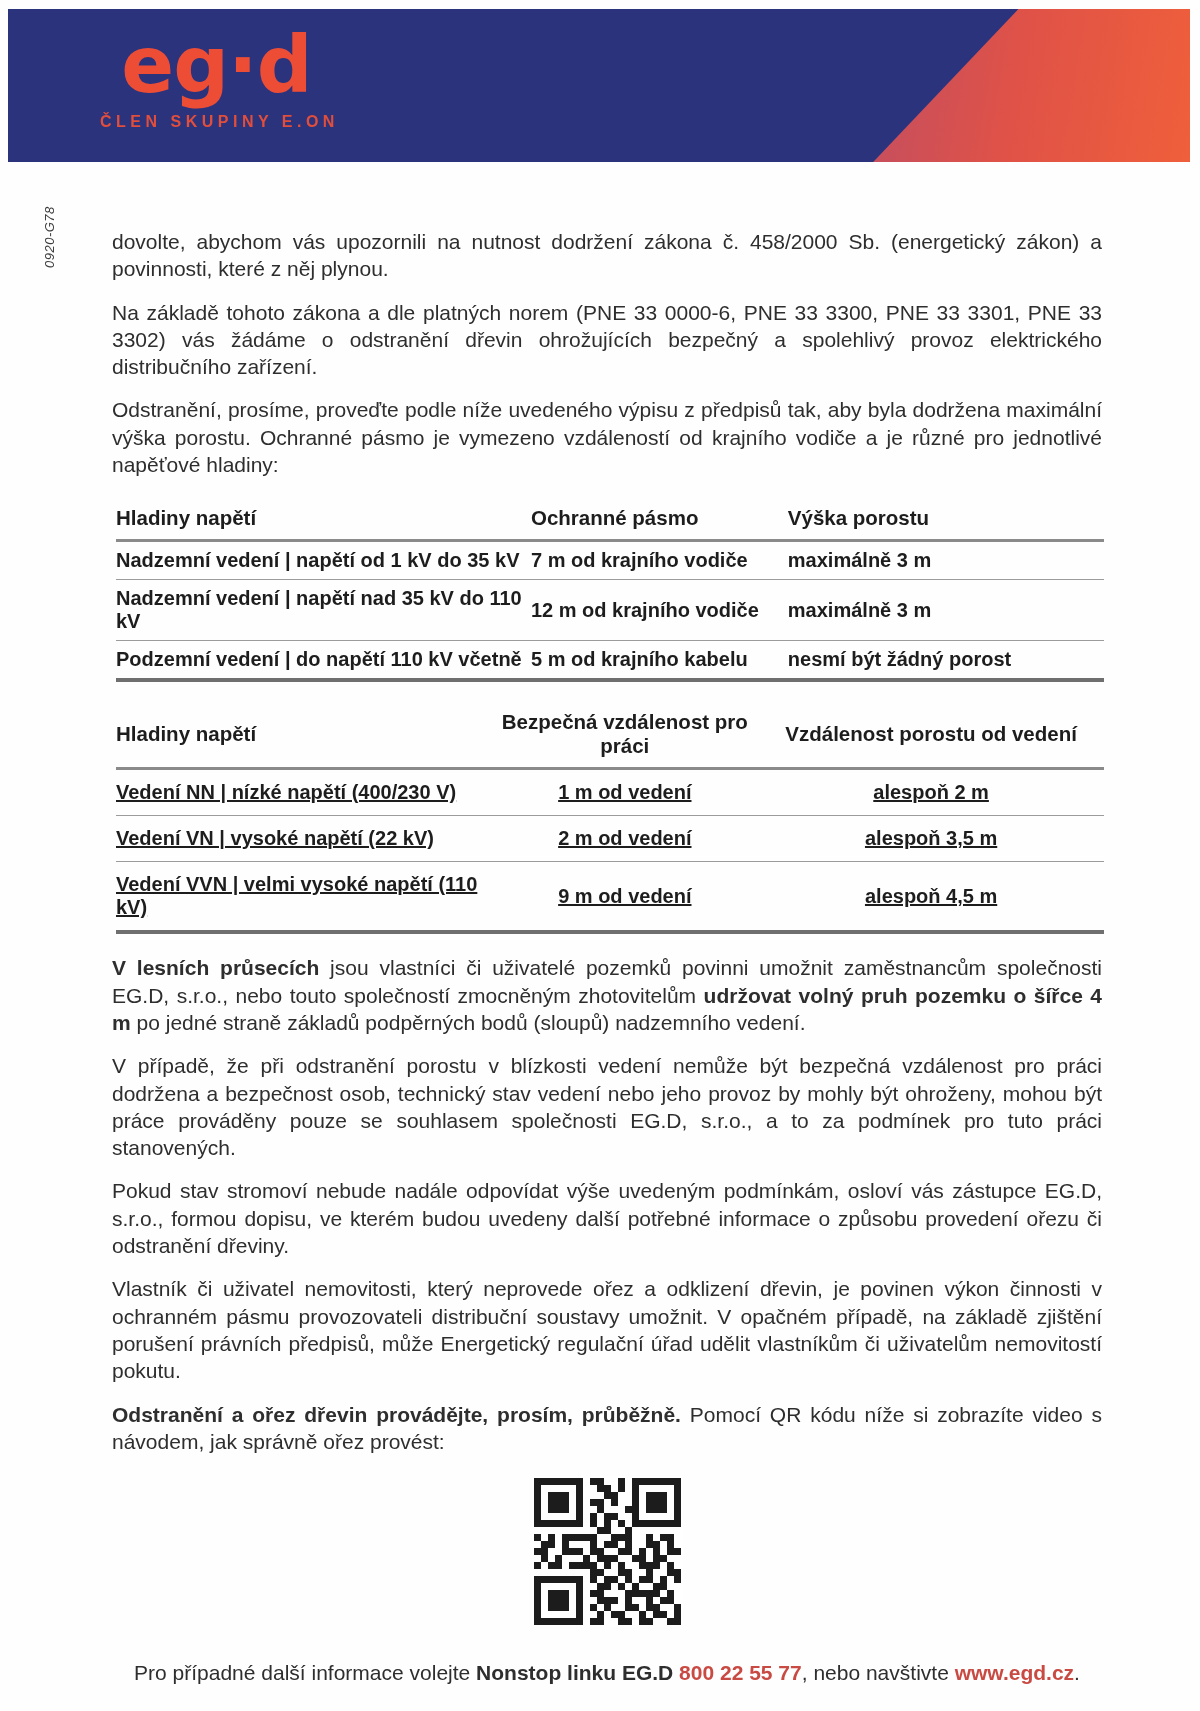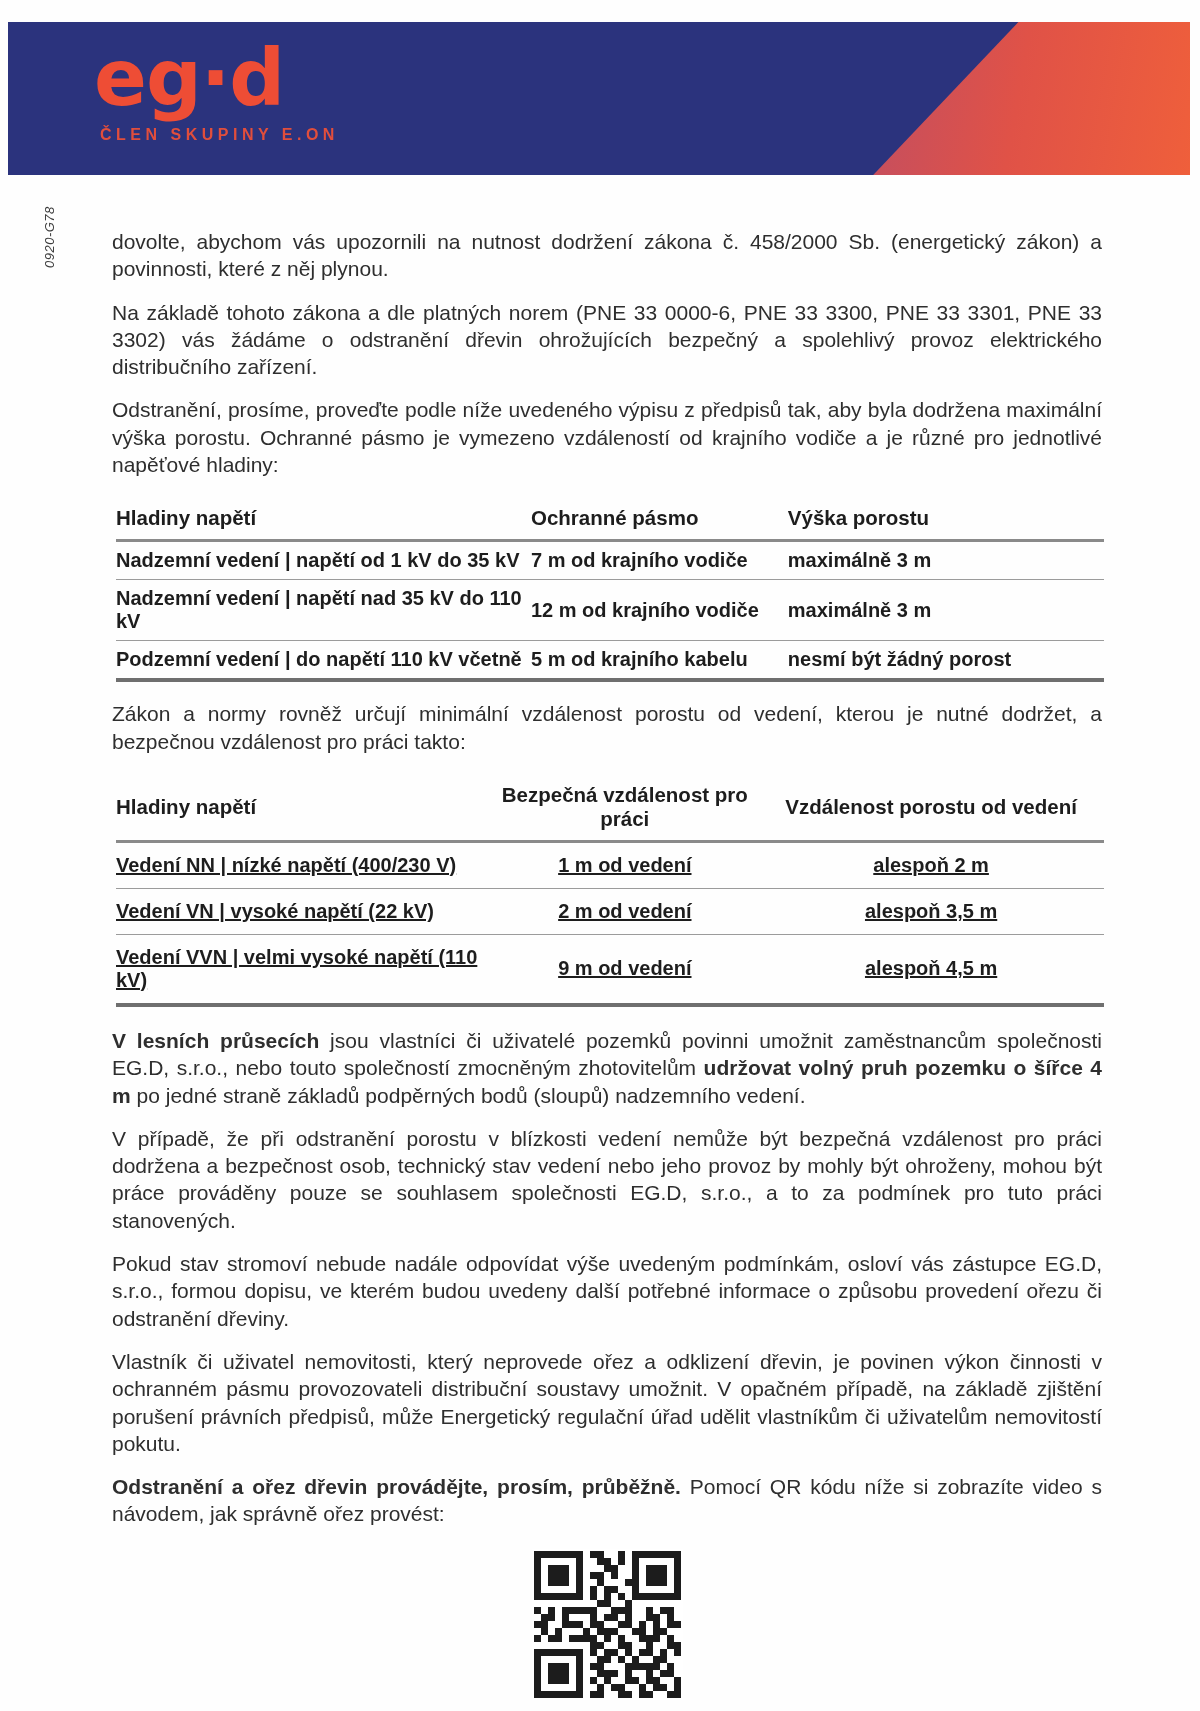--- a/index.html
+++ b/index.html
@@ -3,21 +3,21 @@
 <meta charset="utf-8">
 <title>EG.D dopis</title>
 <style>
   html,body { margin:0; padding:0; background:#ffffff; }
   .page {
     position:relative; width:1200px; height:1711px; overflow:hidden;
     background:#fefefe; font-family:"Liberation Sans", sans-serif; color:#2e2e2e;
   }
 
   
-  .hdr { position:absolute; left:8px; right:10px; top:22px; height:153px; background:#2b337d; overflow:hidden; }
+  .hdr { position:absolute; left:8px; right:10px; top:9px; height:153px; background:#2b337d; overflow:hidden;text-align:center; }
   .hdr-accent {
     position:absolute; top:0; right:0; bottom:0; width:330px;
     background:linear-gradient(100deg,#c04e63 0%, #e05247 48%, #ef5f3b 100%);
     clip-path:polygon(48% 0, 100% 0, 100% 100%, 4% 100%);
   }
   .brand { position:absolute; left:86px; top:16px; }
   .logo { font-family:"DejaVu Sans", sans-serif; font-size:78px; font-weight:800; color:#ee4d35; line-height:1.05; letter-spacing:-1px; }
   .tagline { margin-top:6px; padding-left:6px; font-size:16px; font-weight:700; letter-spacing:4.5px; color:#e14e3c; }
 
   
@@ -100,21 +100,20 @@
             <td>maximálně 3 m</td>
           </tr>
           <tr>
             <td>Podzemní vedení | do napětí 110 kV včetně</td>
             <td>5 m od krajního kabelu</td>
             <td>nesmí být žádný porost</td>
           </tr>
         </tbody>
     </table>
 
-    <p class="para between">Zákon a normy rovněž určují minimální vzdálenost porostu od vedení, kterou je nutné dodržet, a bezpečnou vzdálenost pro práci takto:</p>
 
     <table class="tbl tbl2">
       <thead>
         <tr>
           <th>Hladiny napětí</th>
           <th>Bezpečná vzdálenost pro práci</th>
           <th>Vzdálenost porostu od vedení</th>
         </tr>
       </thead>
       <tbody>

